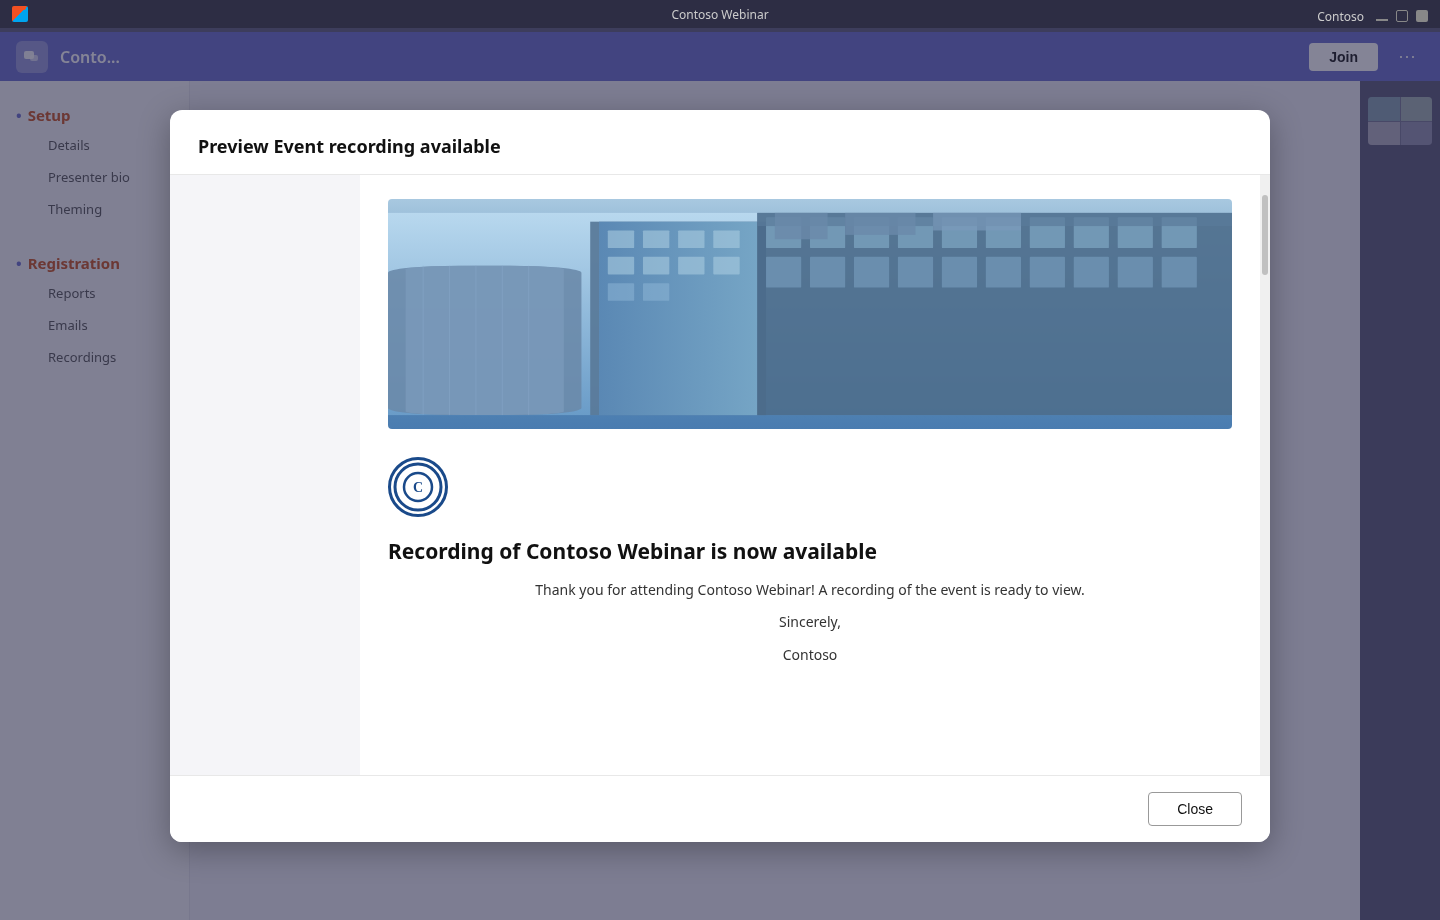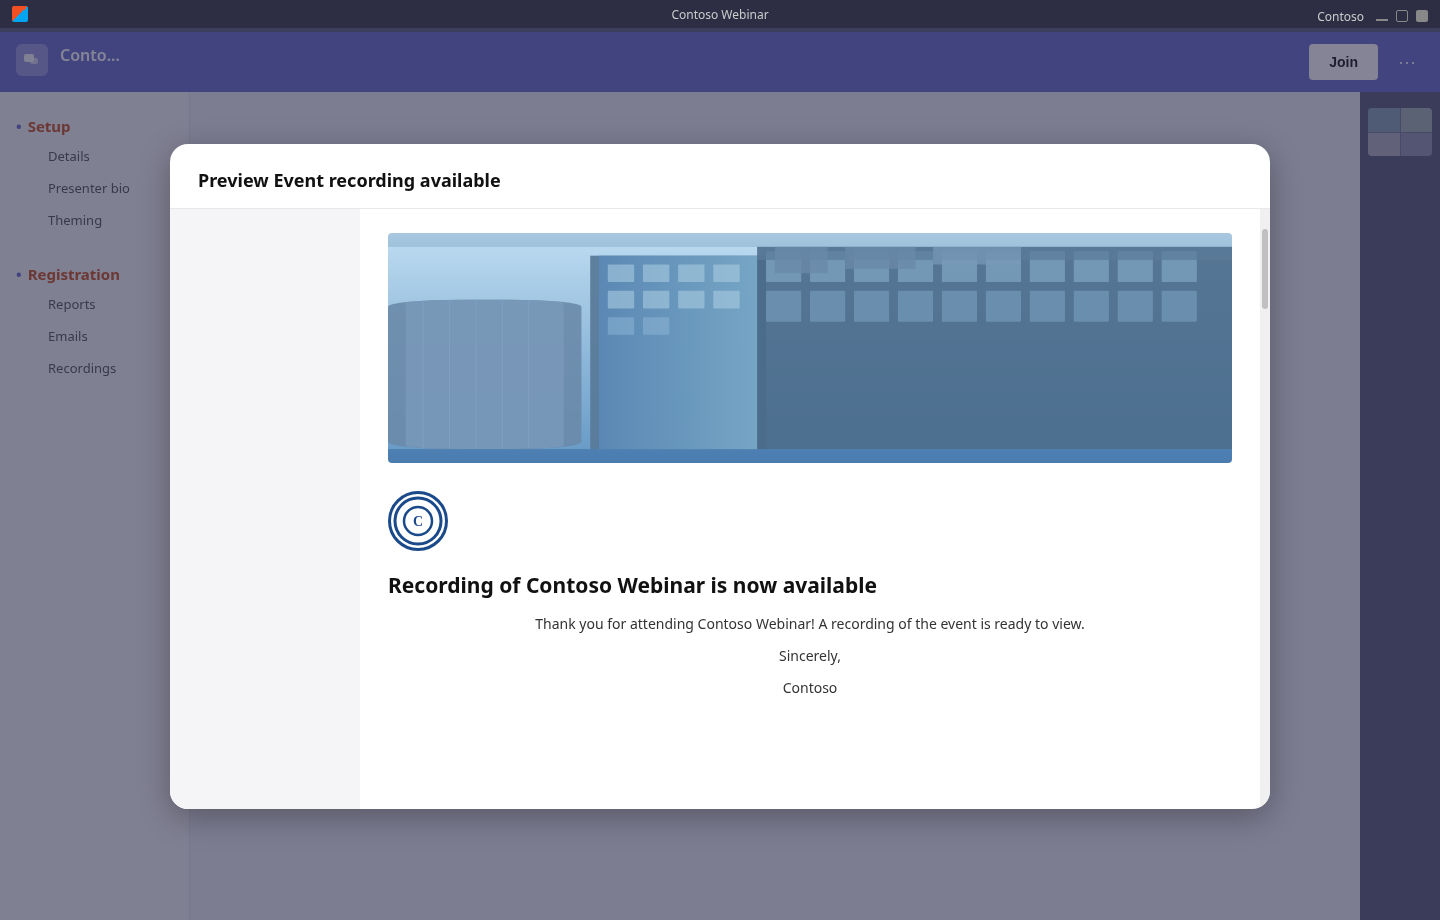--- a/index.html
+++ b/index.html
@@ -56,23 +56,24 @@
     .app-container {
       position: absolute;
       top: 32px; left: 0; right: 0; bottom: 0;
       background: #f0f0f5;
       display: flex;
       flex-direction: column;
     }
 
     
     .app-header {
-      height: 60px;
+      height: 49px;
       background: #5b5fc7;
       display: flex;
+      align-items: center;
       padding: 12px 16px;
       gap: 12px;
     }
     .app-header-icon {
       width: 32px; height: 32px;
       background: rgba(255,255,255,0.3);
       border-radius: 6px;
       display: flex; align-items: center; justify-content: center;
       color: white; font-size: 16px;
     }
@@ -175,21 +176,21 @@
       background: rgba(50, 50, 80, 0.6);
       display: flex;
       align-items: center;
       justify-content: center;
       z-index: 100;
     }
 
     
     .modal {
       background: white;
-      border-radius: 18px;
+      border-radius: 12px;
       width: 1100px;
       max-height: 860px;
       display: flex;
       flex-direction: column;
       box-shadow: 0 8px 32px rgba(0,0,0,0.3);
       overflow: hidden;
     }
     .modal-header {
       padding: 24px 28px 16px 28px;
       border-bottom: 1px solid #e8e8e8;
@@ -475,14 +476,17 @@
         <p class="email-body-text">Thank you for attending Contoso Webinar! A recording of the event is ready to view.</p>
         <p class="email-body-text">Sincerely,</p>
         <p class="email-body-text">Contoso</p>
       </div>
 
       <div class="modal-scrollbar">
         <div class="modal-scrollbar-thumb"></div>
       </div>
     </div>
 
+    <div class="modal-footer">
+      <button class="close-button">Close</button>
+    </div>
   </div>
 </div>
 
 </body></html>

